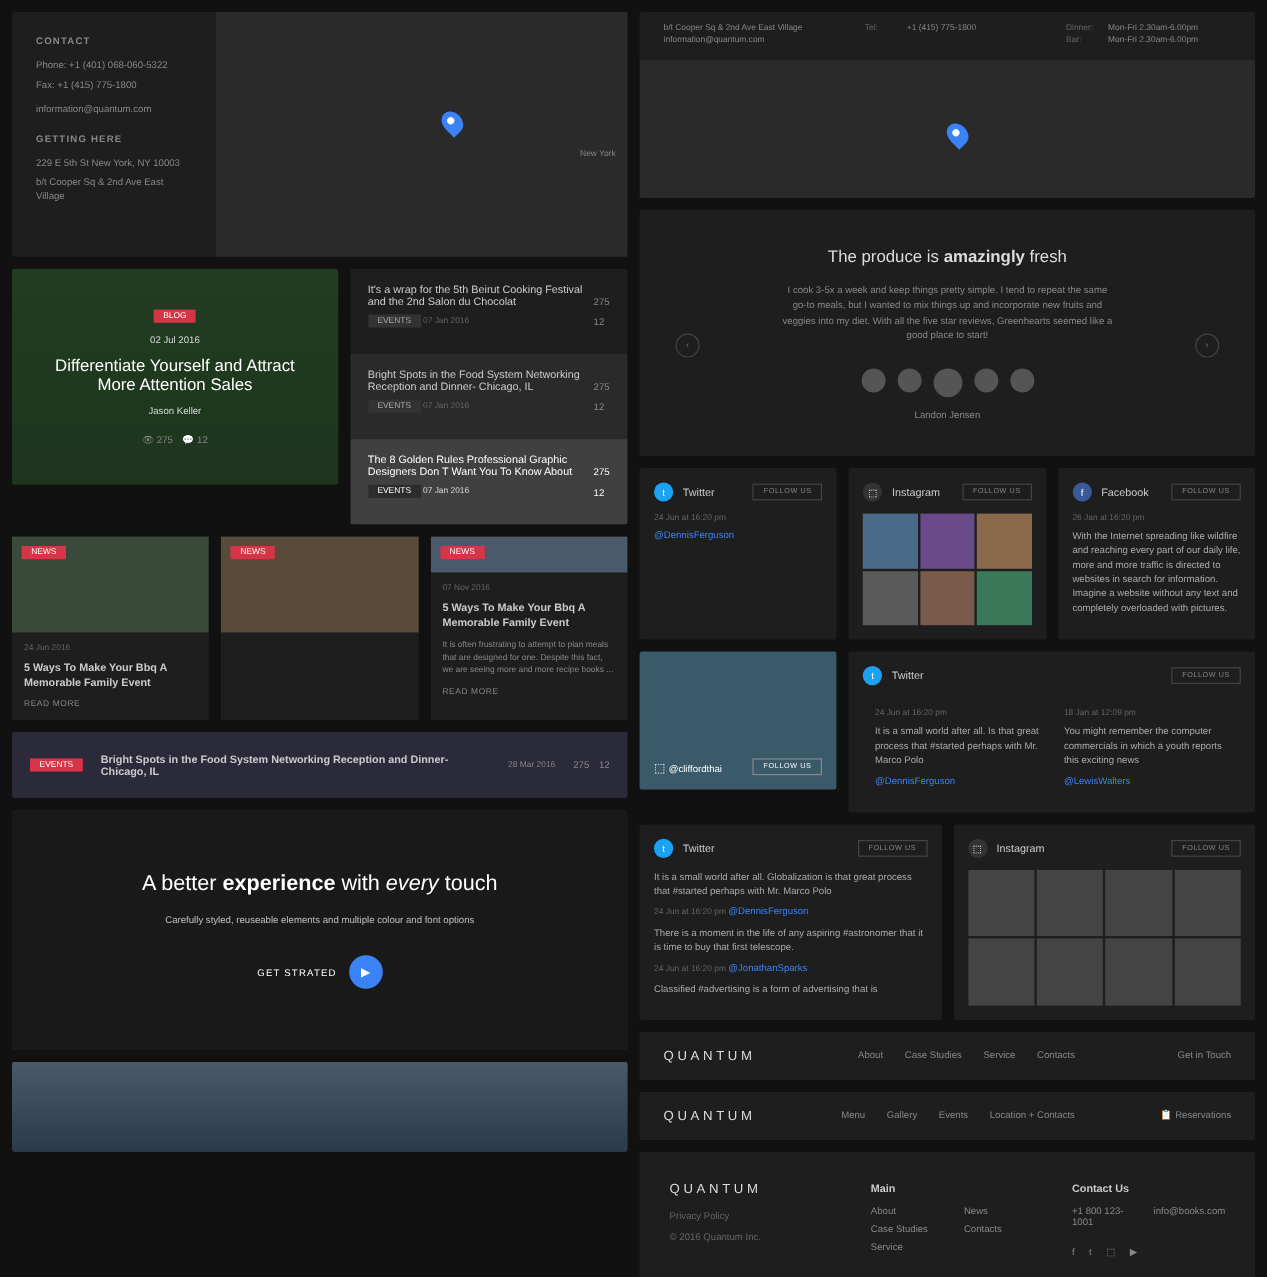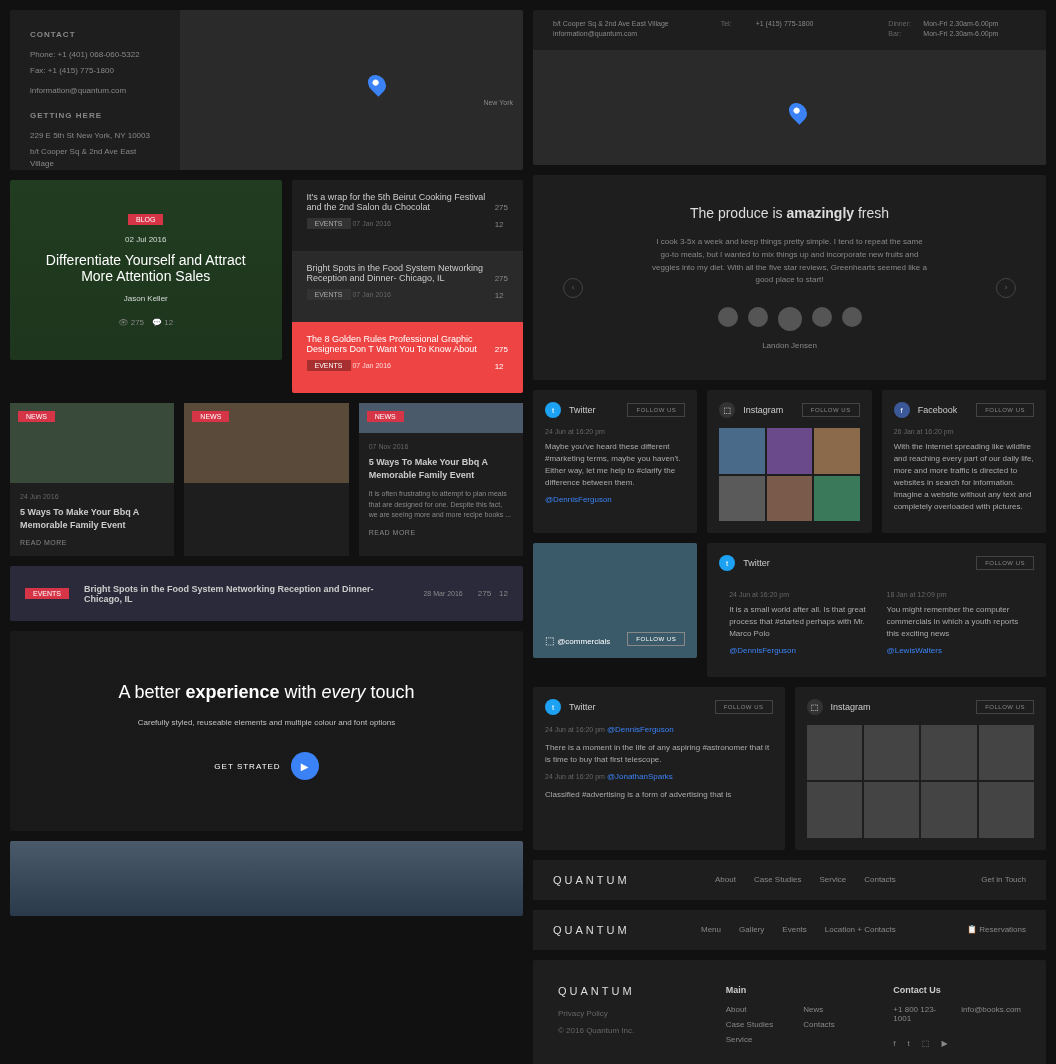--- a/index.html
+++ b/index.html
@@ -7,21 +7,21 @@
 .container{display:flex;gap:10px;max-width:1056px;margin:0 auto}
 .col{flex:1;display:flex;flex-direction:column;gap:10px}
 .card{background:#1e1e1e;border-radius:2px;overflow:hidden;position:relative}
 .map{background:#2a2a2a;height:127px;position:relative}
 .map-tall{height:220px}
 .pin{position:absolute;width:16px;height:20px;background:#3b82f6;border-radius:50% 50% 50% 0;transform:rotate(-45deg)}
 .pin::after{content:'';position:absolute;width:6px;height:6px;background:#fff;border-radius:50%;top:5px;left:5px}
 .addr-box{position:absolute;top:20px;left:60px;right:60px;background:#1a1a1a;padding:25px;text-align:center}
 .addr-box .label{color:#888;font-size:9px}
 .addr-box .dir{color:#666;font-size:7px;letter-spacing:1px;margin-top:20px}
-.contact{display:flex;height:160px}
+.contact{display:flex;height:204px}
 .contact-info{width:170px;padding:20px;font-size:8px}
 .contact h4{font-size:8px;letter-spacing:1px;margin-bottom:10px;color:#888}
 .contact-info div{color:#888;margin-bottom:4px;line-height:1.5}
 .testimonial{padding:30px 60px;text-align:center;position:relative}
 .testimonial h2{color:#ddd;font-weight:300;margin-bottom:15px;font-size:14px}
 .testimonial h2 .hl{font-weight:600}
 .testimonial p{font-size:8px;line-height:1.6;color:#888;max-width:280px;margin:0 auto 20px}
 .avatars{display:flex;justify-content:center;gap:10px;margin-bottom:10px}
 .avatar{width:20px;height:20px;border-radius:50%;background:#555}
 .avatar.lg{width:24px;height:24px}
@@ -29,21 +29,21 @@
 .nav-arrow.left{left:30px}
 .nav-arrow.right{right:30px}
 .hero{height:180px;background:linear-gradient(rgba(20,40,20,0.4),rgba(20,40,20,0.6)),#2a4a2a;padding:20px;display:flex;flex-direction:column;justify-content:center;text-align:center;color:#fff}
 .tag{background:#d63447;color:#fff;font-size:7px;padding:2px 8px;display:inline-block;margin-bottom:10px}
 .tag.events{background:#333;color:#aaa}
 .hero .date{font-size:8px;opacity:.8;margin-bottom:8px}
 .hero h3{font-size:14px;font-weight:500;margin-bottom:10px}
 .hero .author{font-size:8px;opacity:.8;margin-bottom:15px}
 .stats{font-size:8px;color:#888;display:flex;gap:8px;justify-content:center}
 .list-item{padding:12px 15px;display:flex;align-items:center}
-.list-item.active{background:#ef4444;color:#fff}
+.list-item.active{background:#404040;color:#fff}
 .list-item .content{flex:1}
 .list-item .title{font-size:9px;color:#ccc;margin-bottom:6px}
 .list-item.active .title{color:#fff}
 .list-item .meta{font-size:7px;color:#666}
 .list-item.active .meta{color:rgba(255,255,255,.8)}
 .social-card{padding:12px}
 .social-head{display:flex;justify-content:space-between;align-items:center;margin-bottom:10px}
 .social-head .icon{width:16px;height:16px;border-radius:50%;background:#1da1f2;display:inline-flex;align-items:center;justify-content:center;font-size:8px;color:#fff}
 .social-head .icon.ig{background:#333}
 .social-head .icon.fb{background:#3b5998}
@@ -262,21 +262,20 @@
   <div style="font-size:8px;color:#888">Landon Jensen</div>
 </div>
 
 <div style="display:flex;gap:10px">
   <div class="card social-card" style="flex:1">
     <div class="social-head">
       <div><span class="icon">t</span><span class="name">Twitter</span></div>
       <div class="follow">FOLLOW US</div>
     </div>
     <div class="tweet-meta">24 Jun at 16:20 pm</div>
-    <div class="tweet-text">Maybe you've heard these different #marketing terms, maybe you haven't. Either way, let me help to #clarify the difference between them.</div>
     <div class="handle">@DennisFerguson</div>
   </div>
   <div class="card social-card" style="flex:1">
     <div class="social-head">
       <div><span class="icon ig">⬚</span><span class="name">Instagram</span></div>
       <div class="follow">FOLLOW US</div>
     </div>
     <div class="ig-grid">
       <div class="ig-cell" style="background:#4a6a8a"></div>
             <div class="ig-cell" style="background:#6a4a8a"></div>
@@ -291,21 +290,21 @@
       <div><span class="icon fb">f</span><span class="name">Facebook</span></div>
       <div class="follow">FOLLOW US</div>
     </div>
     <div class="tweet-meta">26 Jan at 16:20 pm</div>
     <div class="tweet-text">With the Internet spreading like wildfire and reaching every part of our daily life, more and more traffic is directed to websites in search for information. Imagine a website without any text and completely overloaded with pictures.</div>
   </div>
 </div>
 
 <div style="display:flex;gap:10px">
   <div class="card img-card" style="flex:0 0 32%">
-    <span style="color:#fff">⬚ <span class="handle">@commercials</span></span>
+    <span style="color:#fff">⬚ <span class="handle">@cliffordthai</span></span>
     <span class="follow" style="color:#fff;border-color:#888">FOLLOW US</span>
   </div>
   <div class="card social-card" style="flex:1">
     <div class="social-head">
       <div><span class="icon">t</span><span class="name">Twitter</span></div>
       <div class="follow">FOLLOW US</div>
     </div>
     <div class="tw-row">
       <div class="tw-col">
         <div class="tweet-meta">24 Jun at 16:20 pm</div>
@@ -320,20 +319,21 @@
     </div>
   </div>
 </div>
 
 <div style="display:flex;gap:10px">
   <div class="card social-card" style="flex:1">
     <div class="social-head">
       <div><span class="icon">t</span><span class="name">Twitter</span></div>
       <div class="follow">FOLLOW US</div>
     </div>
+    <div class="tweet-text">It is a small world after all. Globalization is that great process that #started perhaps with Mr. Marco Polo</div>
     <div class="tweet-meta"><span>24 Jun at 16:20 pm</span> <span class="handle">@DennisFerguson</span></div>
     <div class="tweet-text" style="margin-top:8px">There is a moment in the life of any aspiring #astronomer that it is time to buy that first telescope.</div>
     <div class="tweet-meta"><span>24 Jun at 16:20 pm</span> <span class="handle">@JonathanSparks</span></div>
     <div class="tweet-text" style="margin-top:8px">Classified #advertising is a form of advertising that is</div>
   </div>
   <div class="card social-card" style="flex:1">
     <div class="social-head">
       <div><span class="icon ig">⬚</span><span class="name">Instagram</span></div>
       <div class="follow">FOLLOW US</div>
     </div>

